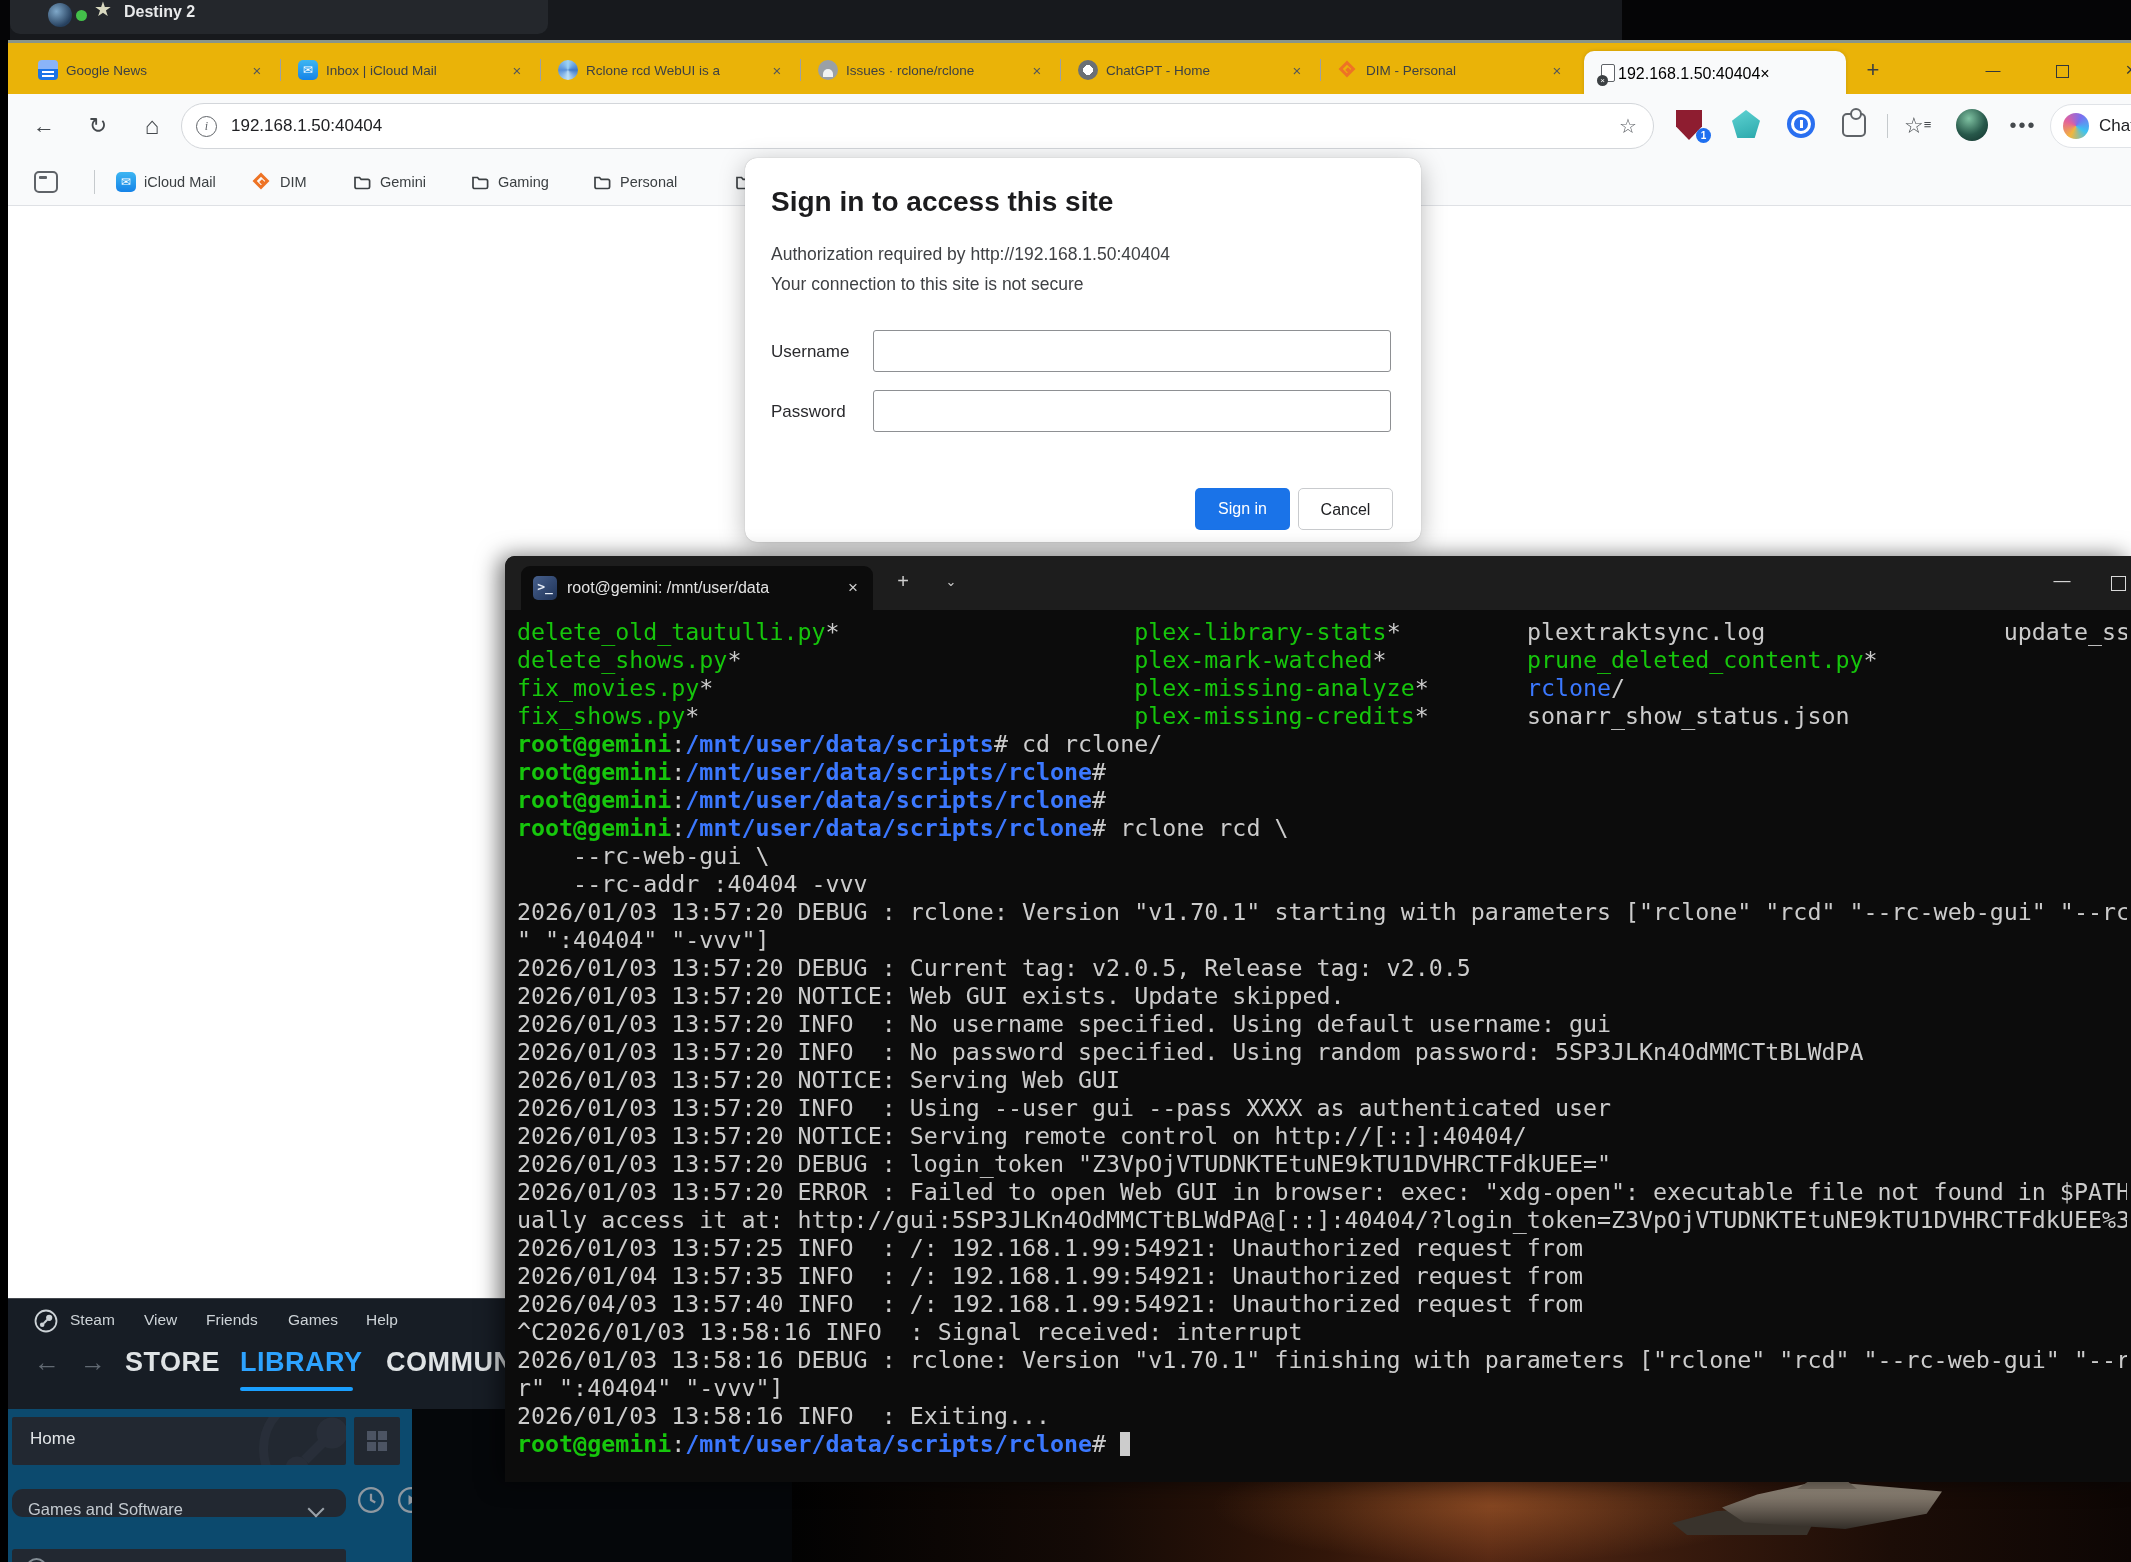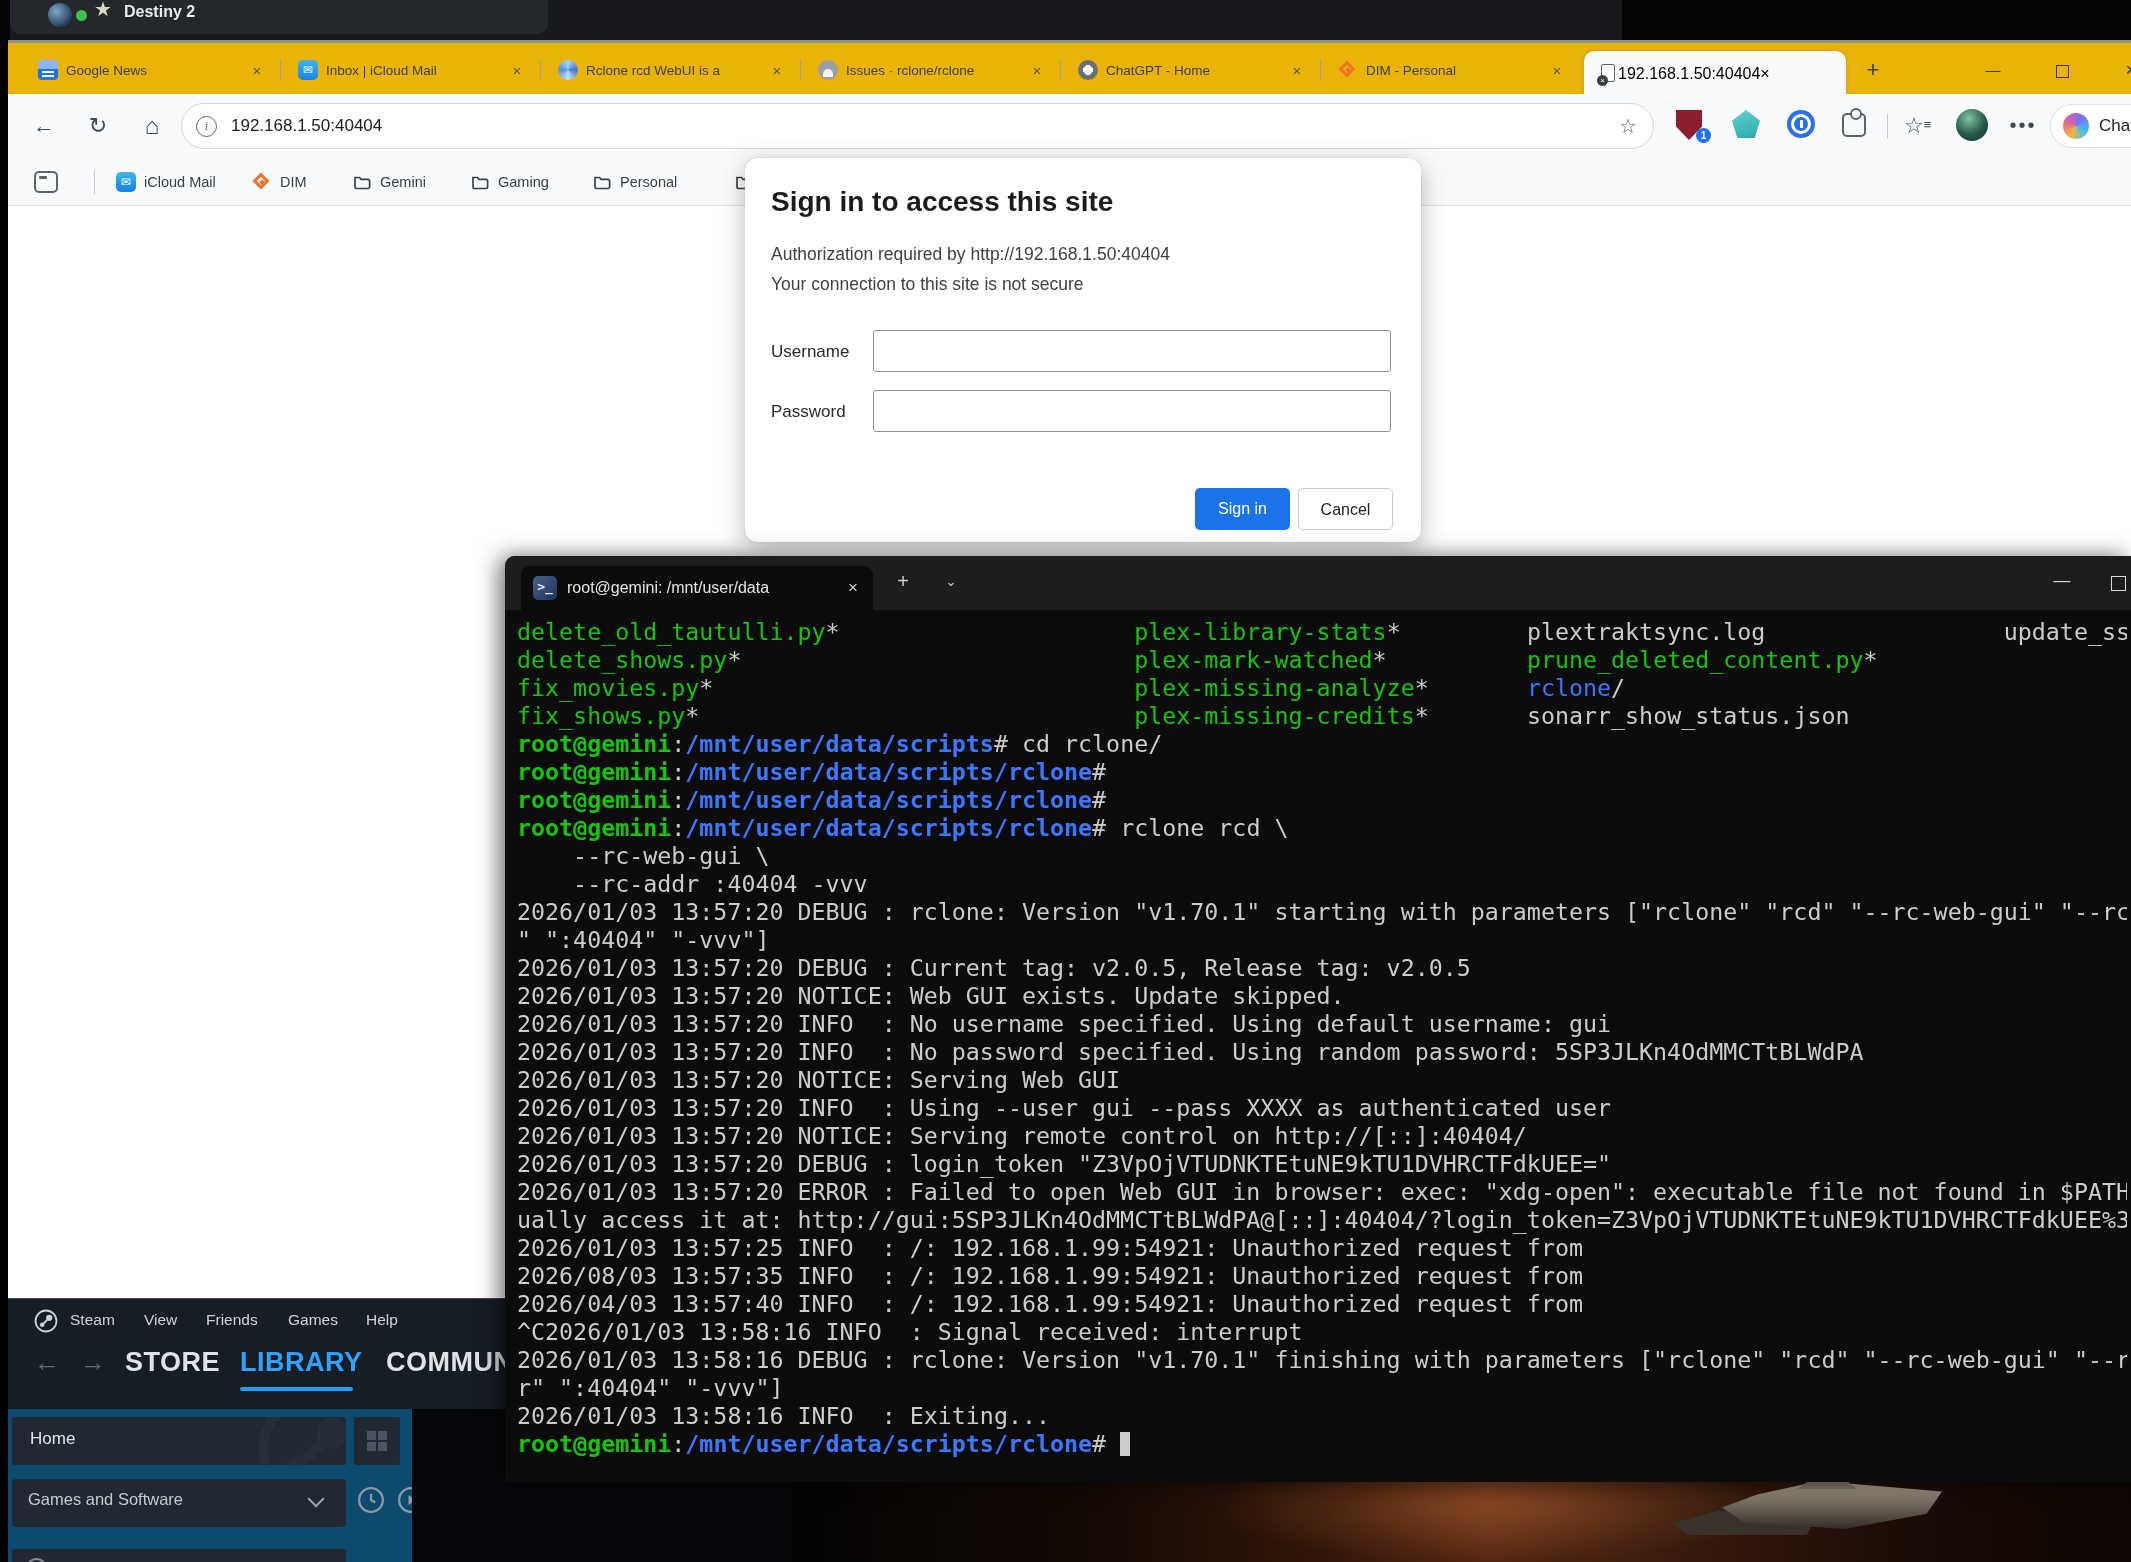--- a/index.html
+++ b/index.html
@@ -111,21 +111,21 @@
   .steam-side{position:absolute;left:0;top:110px;width:404px;height:154px;background:#0c4a6e;}
   .home-row{position:absolute;left:4px;top:8px;width:334px;height:48px;background:#222831;border-radius:2px;overflow:hidden;}
   .home-lb{position:absolute;left:18px;top:12px;font-size:17px;color:#e2e6e8;}
   .home-wm{position:absolute;right:-30px;top:-28px;opacity:.16;}
   .grid-btn{position:absolute;left:346px;top:8px;width:46px;height:48px;background:#222831;border-radius:2px;}
   .grid-ic{position:absolute;left:13px;top:14px;width:20px;height:20px;
     background:conic-gradient(#4c5463 0 100%);
     -webkit-mask:linear-gradient(#000,#000);mask:linear-gradient(#000,#000);}
   .grid-ic{background:none;}
   .grid-ic i{position:absolute;width:9px;height:9px;background:#4c5463;}
-  .coll-row{position:absolute;left:4px;top:70px;width:334px;height:48px;background:#222831;border-radius:4px;}
+  .coll-row{position:absolute;left:4px;top:80px;width:334px;height:28px;background:#222831;border-radius:11px;}
   .coll-lb{position:absolute;left:16px;top:11px;font-size:16.5px;color:#c3cad0;}
   .chev{position:absolute;left:298px;top:14px;width:10px;height:10px;border-right:2px solid #9aa2aa;border-bottom:2px solid #9aa2aa;transform:rotate(45deg);}
   .round-ic{position:absolute;top:76px;width:30px;height:30px;}
   .search-row{position:absolute;left:4px;top:140px;width:334px;height:40px;background:#222831;border-radius:3px;}
   .search-circ{position:absolute;left:14px;top:9px;width:17px;height:17px;border:2.4px solid #858e96;border-radius:50%;}
   .steam-content{position:absolute;left:404px;top:110px;width:1719px;height:154px;background:#05070a;overflow:hidden;}
   .artwork{position:absolute;left:380px;top:0;width:1339px;height:154px;
     background:linear-gradient(90deg,#020202 0%,#140a06 22%,#321609 40%,#552713 52%,#3c1c0e 64%,#1c0d07 82%,#0d0604 100%);}
   .art-glow{position:absolute;left:420px;top:40px;width:560px;height:114px;border-radius:50%;
     background:radial-gradient(closest-side,rgba(255,150,70,.28),rgba(255,120,50,0));}
@@ -430,21 +430,21 @@
         <pre class="tl"><span class="seg-w">2026/01/03 13:57:20 NOTICE: Web GUI exists. Update skipped.</span></pre>
         <pre class="tl"><span class="seg-w">2026/01/03 13:57:20 INFO  : No username specified. Using default username: gui</span></pre>
         <pre class="tl"><span class="seg-w">2026/01/03 13:57:20 INFO  : No password specified. Using random password: 5SP3JLKn4OdMMCTtBLWdPA</span></pre>
         <pre class="tl"><span class="seg-w">2026/01/03 13:57:20 NOTICE: Serving Web GUI</span></pre>
         <pre class="tl"><span class="seg-w">2026/01/03 13:57:20 INFO  : Using --user gui --pass XXXX as authenticated user</span></pre>
         <pre class="tl"><span class="seg-w">2026/01/03 13:57:20 NOTICE: Serving remote control on http://[::]:40404/</span></pre>
         <pre class="tl"><span class="seg-w">2026/01/03 13:57:20 DEBUG : login_token "Z3VpOjVTUDNKTEtuNE9kTU1DVHRCTFdkUEE="</span></pre>
         <pre class="tl"><span class="seg-w">2026/01/03 13:57:20 ERROR : Failed to open Web GUI in browser: exec: "xdg-open": executable file not found in $PATH. Man</span></pre>
         <pre class="tl"><span class="seg-w">ually access it at: http://gui:5SP3JLKn4OdMMCTtBLWdPA@[::]:40404/?login_token=Z3VpOjVTUDNKTEtuNE9kTU1DVHRCTFdkUEE%3D</span></pre>
         <pre class="tl"><span class="seg-w">2026/01/03 13:57:25 INFO  : /: 192.168.1.99:54921: Unauthorized request from</span></pre>
-        <pre class="tl"><span class="seg-w">2026/08/03 13:57:35 INFO  : /: 192.168.1.99:54921: Unauthorized request from</span></pre>
+        <pre class="tl"><span class="seg-w">2026/01/04 13:57:35 INFO  : /: 192.168.1.99:54921: Unauthorized request from</span></pre>
         <pre class="tl"><span class="seg-w">2026/04/03 13:57:40 INFO  : /: 192.168.1.99:54921: Unauthorized request from</span></pre>
         <pre class="tl"><span class="seg-w">^C2026/01/03 13:58:16 INFO  : Signal received: interrupt</span></pre>
         <pre class="tl"><span class="seg-w">2026/01/03 13:58:16 DEBUG : rclone: Version "v1.70.1" finishing with parameters ["rclone" "rcd" "--rc-web-gui" "--rc-add</span></pre>
         <pre class="tl"><span class="seg-w">r" ":40404" "-vvv"]</span></pre>
         <pre class="tl"><span class="seg-w">2026/01/03 13:58:16 INFO  : Exiting...</span></pre>
         <pre class="tl"><span class="seg-gb">root@gemini</span><span class="seg-w">:</span><span class="seg-bb">/mnt/user/data/scripts/rclone</span><span class="seg-w"># </span><span class="tcursor"></span></pre>
       </div>
   </div>
 
 </div>

